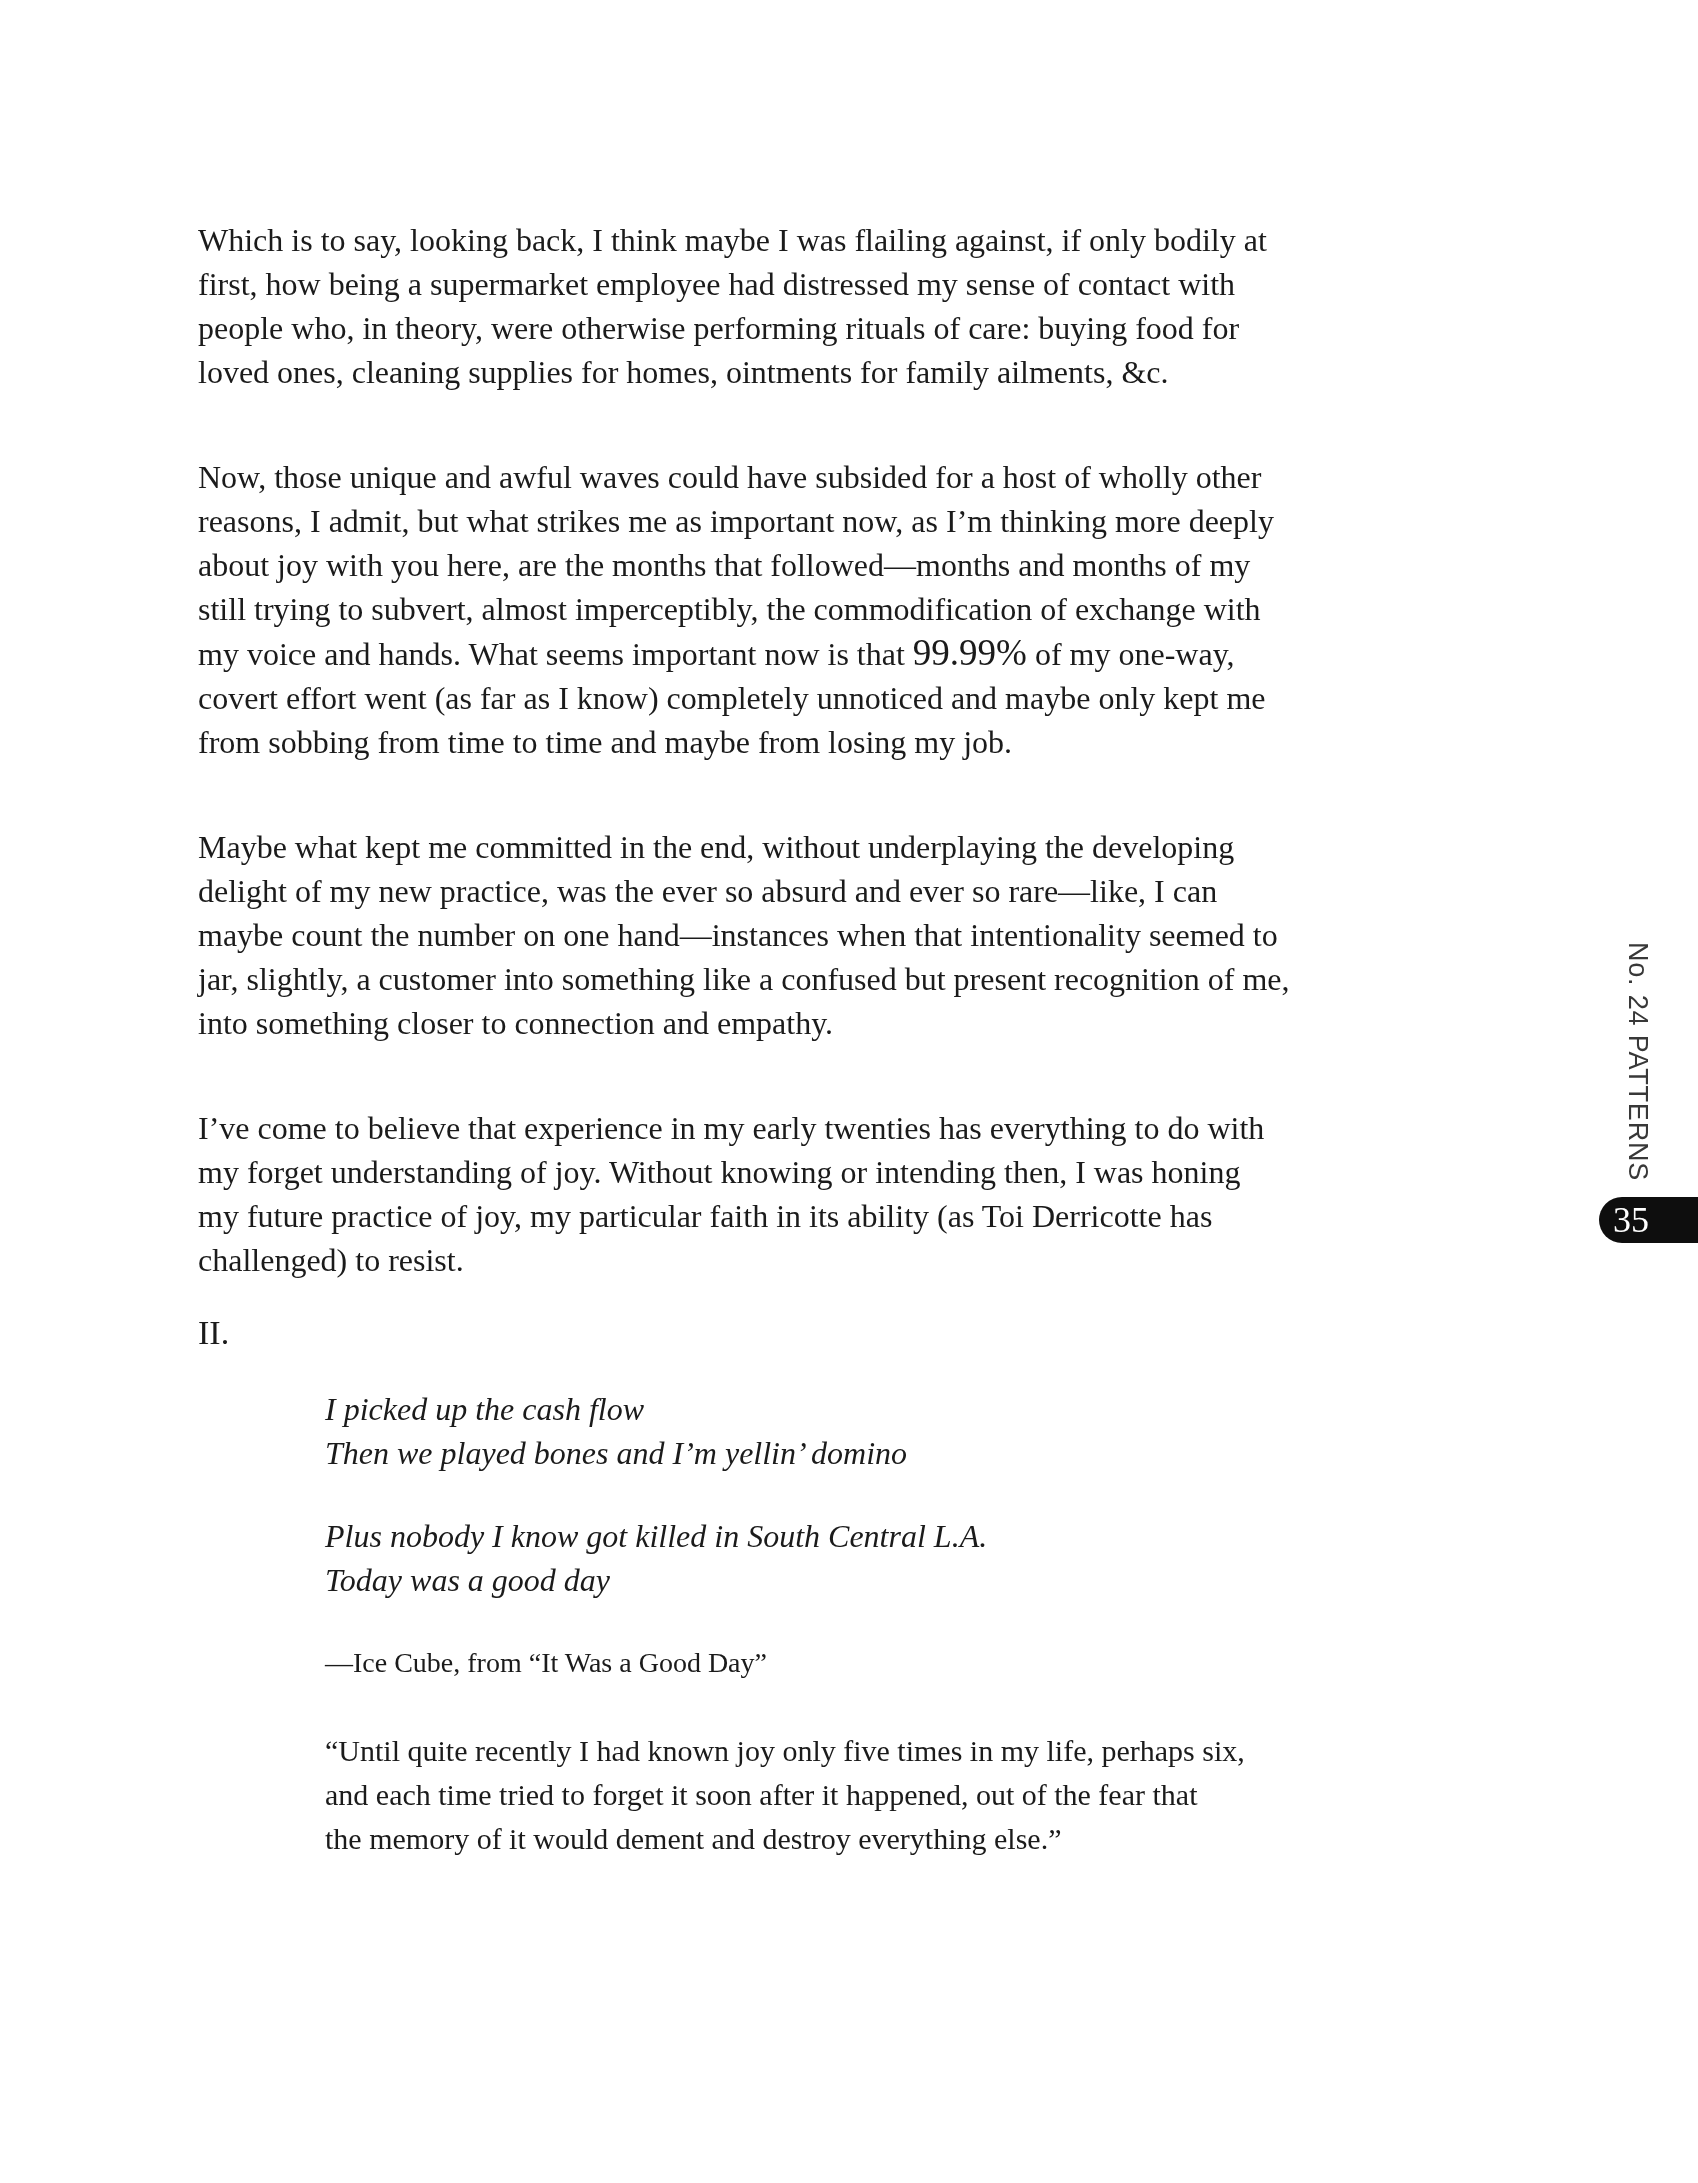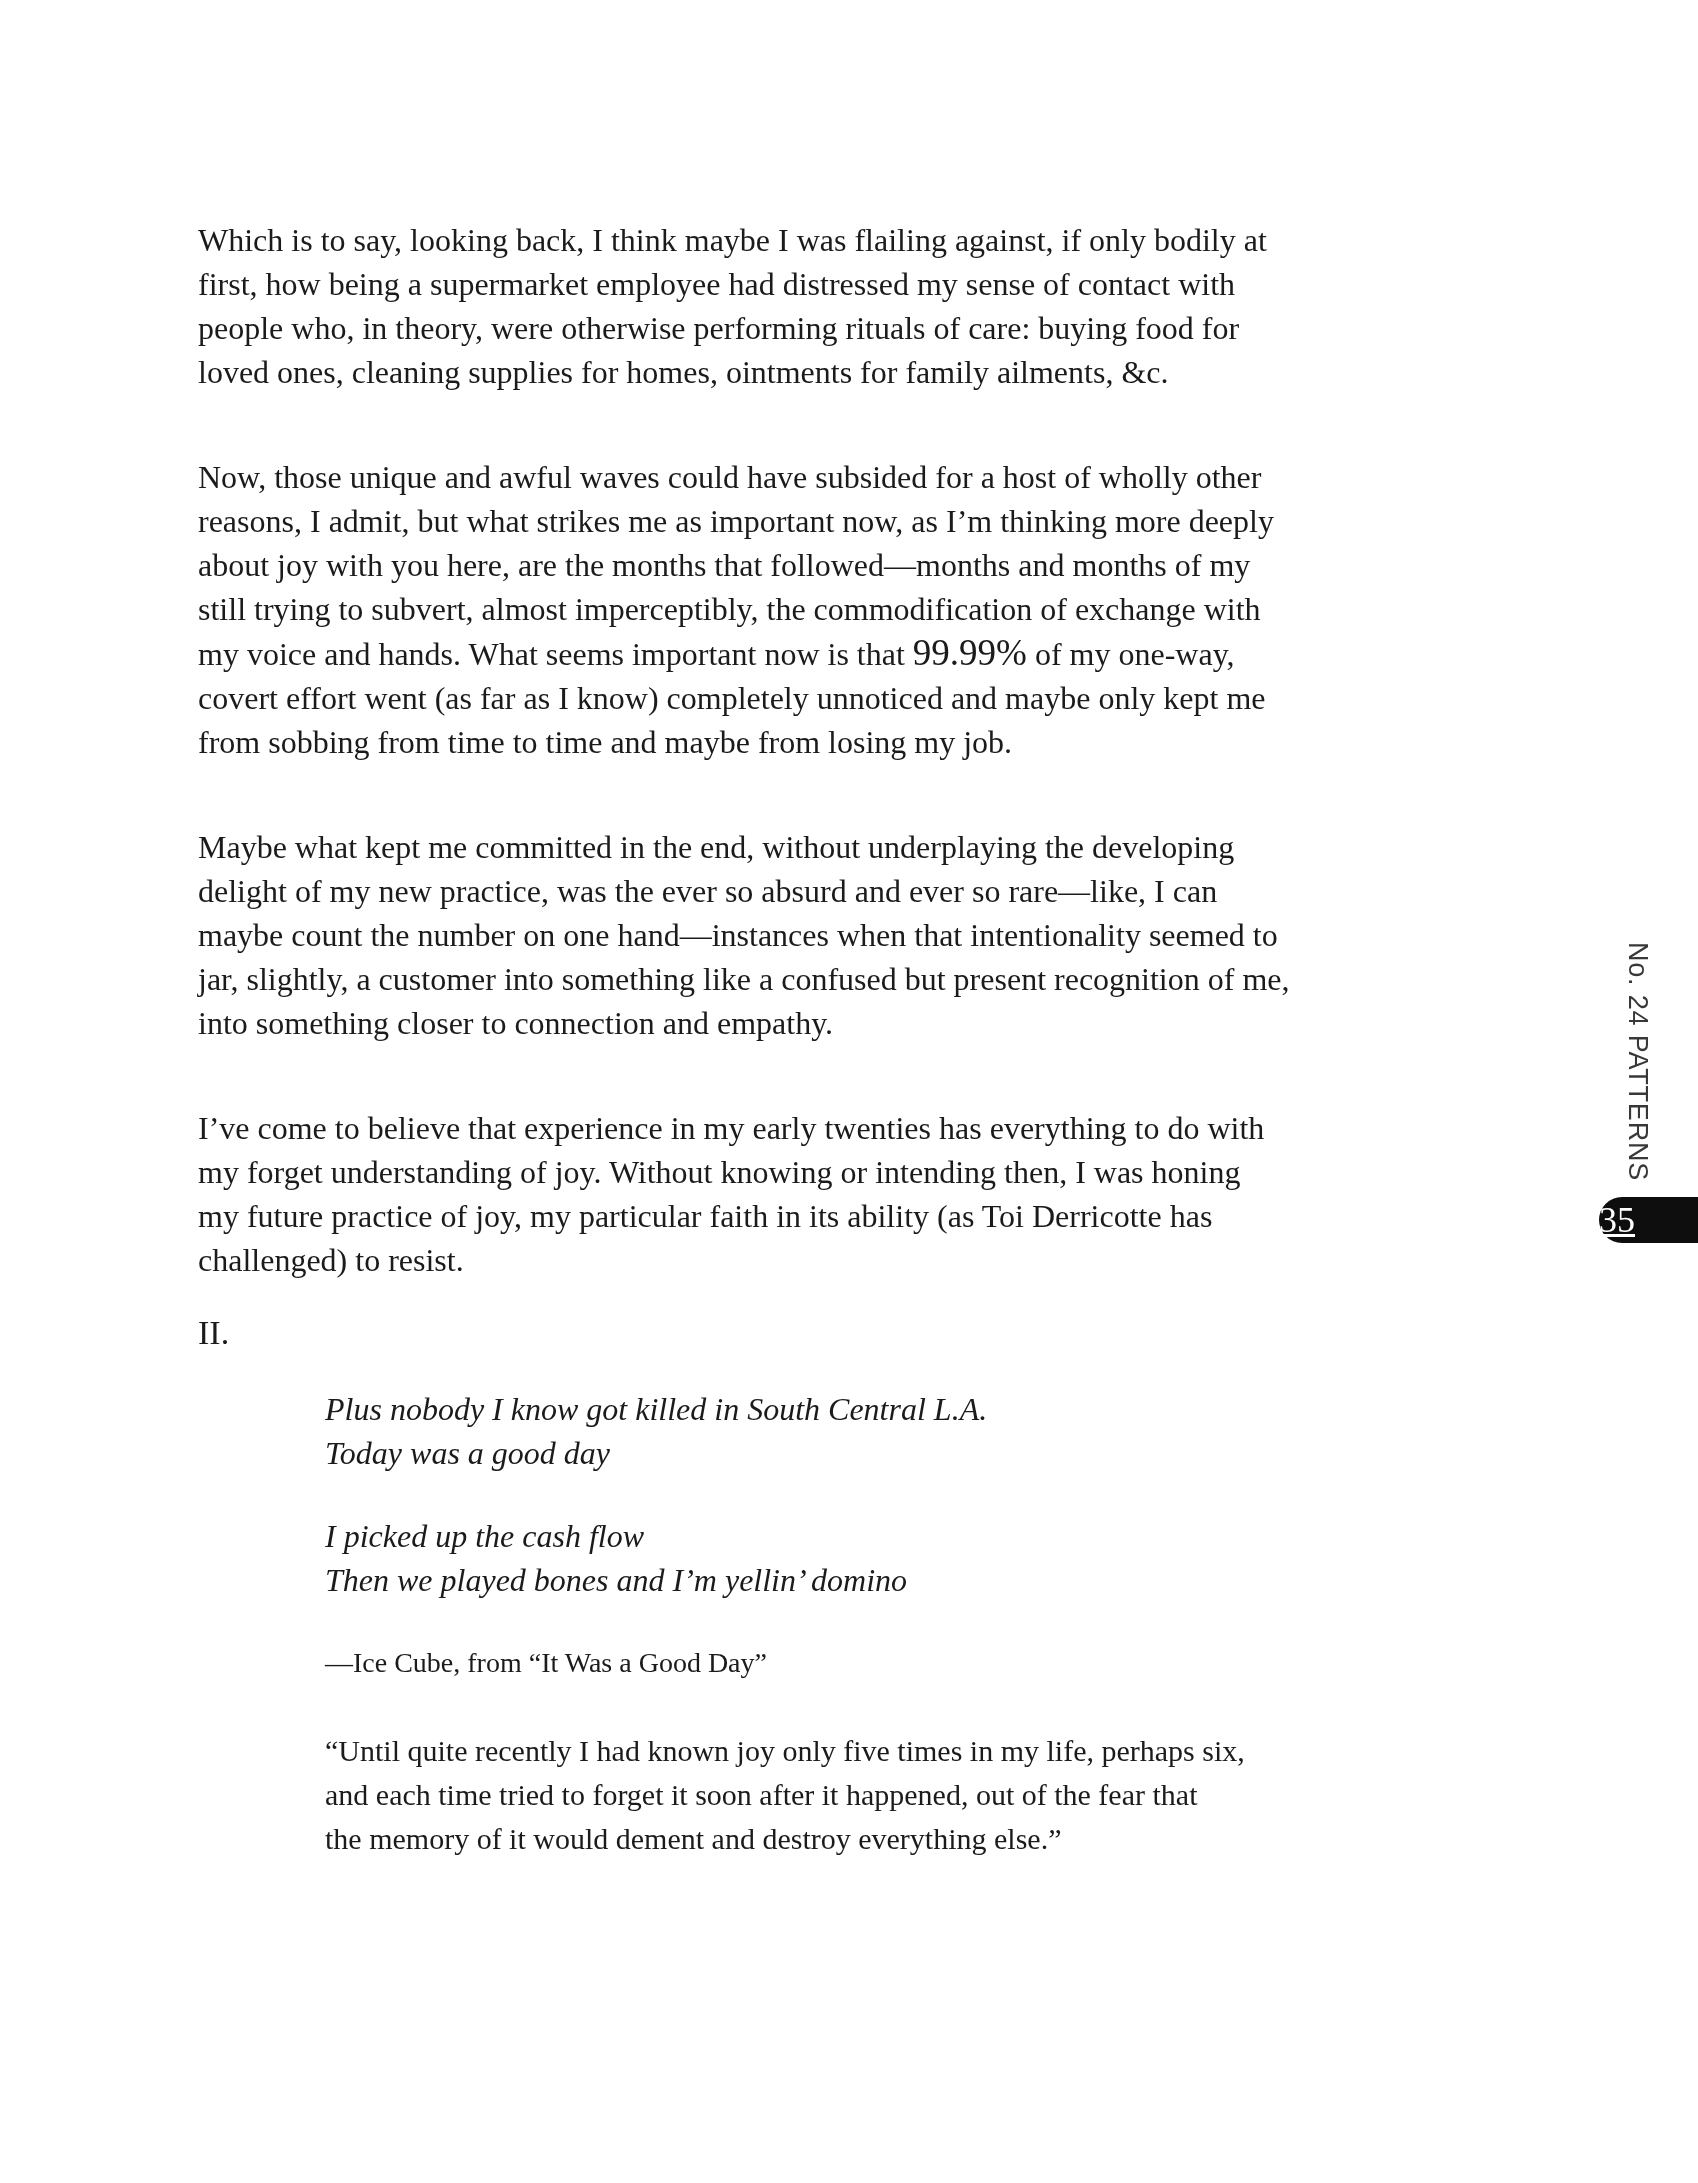--- a/index.html
+++ b/index.html
@@ -82,24 +82,23 @@
 
   .page-badge {
     position: absolute;
     top: 1197px;
     right: 0;
     width: 99px;
     height: 46px;
     border-radius: 23.4px 0 0 23.4px;
     display: flex;
     align-items: center;
-    justify-content: flex-start;
+    justify-content: flex-end;
     padding-right: 49px;
     box-sizing: border-box;
-    text-decoration: underline;
   }
   .page-badge .page-number {
     font-family: "Liberation Serif", serif;
     font-size: 36px;
     line-height: 1;
   }
 </style>
 </head>
 <body style="background: rgb(255, 255, 255); color: rgb(27, 27, 27);">
 
@@ -125,24 +124,24 @@
 into something closer to connection and empathy.</p>
 
   <p class="para last-body-para">I’ve come to believe that experience in my early twenties has everything to do with
 my forget understanding of joy. Without knowing or intending then, I was honing
 my future practice of joy, my particular faith in its ability (as Toi Derricotte has
 challenged) to resist.</p>
 
   <h2 class="section-heading">II.</h2>
 
   <section class="epigraph">
+    <p class="lyric-couplet">I picked up the cash flow
+Then we played bones and I’m yellin’ domino</p>
     <p class="lyric-couplet">Plus nobody I know got killed in South Central L.A.
 Today was a good day</p>
-    <p class="lyric-couplet">I picked up the cash flow
-Then we played bones and I’m yellin’ domino</p>
     <p class="attribution">—Ice Cube, from “It Was a Good Day”</p>
     <p class="epigraph-quote">“Until quite recently I had known joy only five times in my life, perhaps six,
 and each time tried to forget it soon after it happened, out of the fear that
 the memory of it would dement and destroy everything else.”</p>
   </section>
 
 </main>
 
 <div class="issue-label">No. 24 PATTERNS</div>
 

